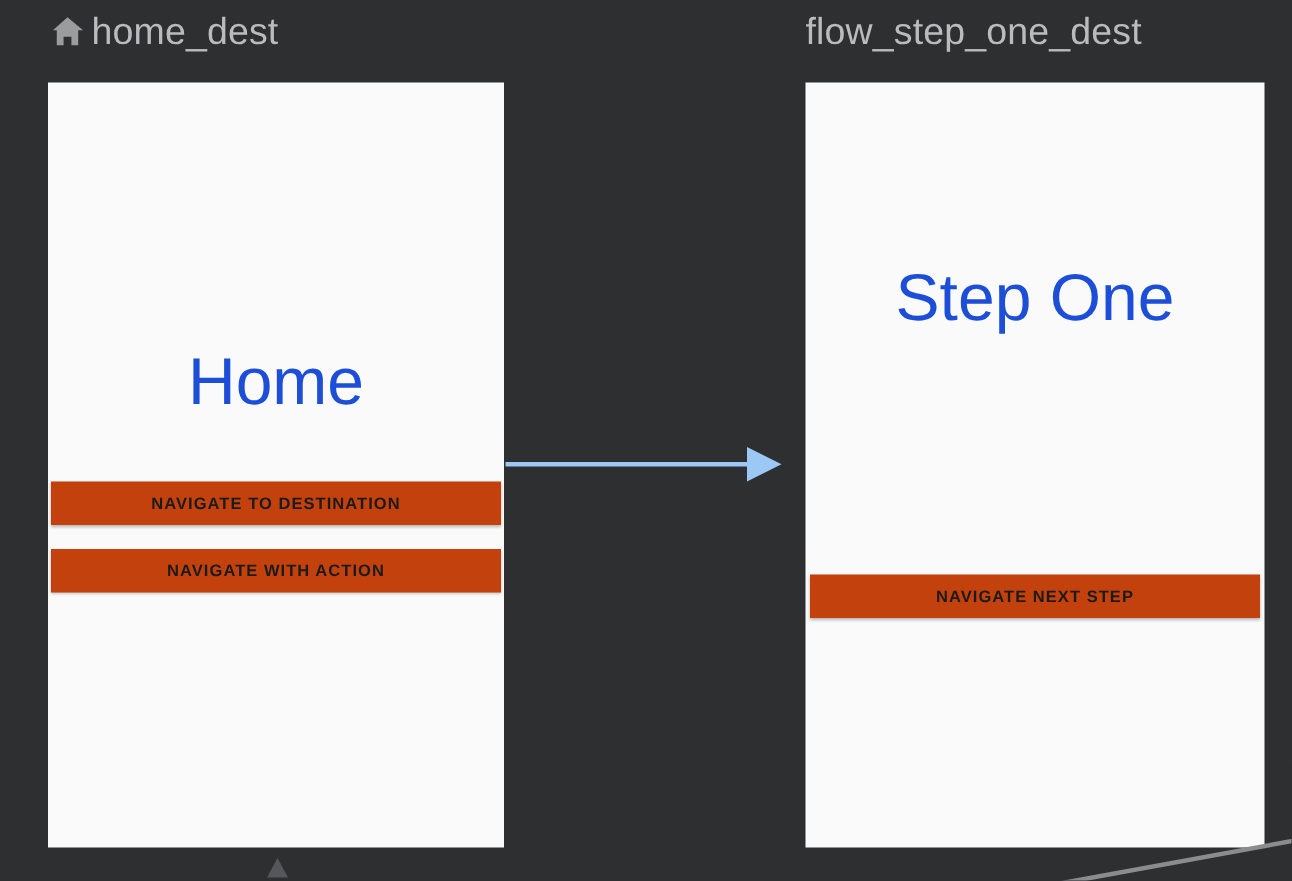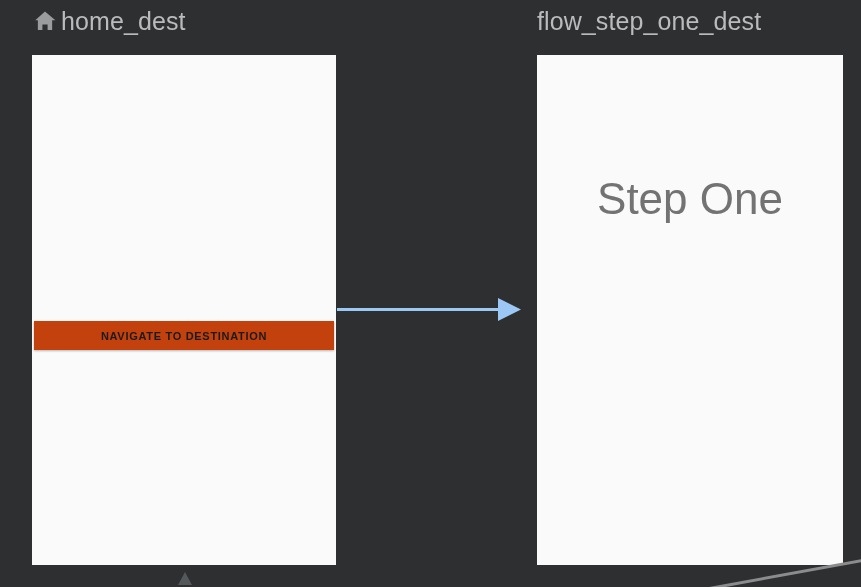--- a/index.html
+++ b/index.html
@@ -53,21 +53,21 @@
   .screen {
     position: absolute;
     background: #fafafa;
     box-sizing: border-box;
   }
   .screen-title {
     position: absolute;
     left: 0;
     right: 0;
     text-align: center;
-    color: #737373;
+    color: #1d4ed8;
     font-size: 44px;
     font-weight: 400;
     line-height: 52px;
   }
   .mbtn {
     position: absolute;
     background: #c2410c;
     border: none;
     box-shadow: 0 1px 2px rgba(0,0,0,0.28);
     color: #1b1b1b;
@@ -107,32 +107,35 @@
   <div class="dest" style="left:32px; top:4px; width:304px; height:561px;">
 
     <div class="dest-header">
       <svg class="home-icon" viewBox="0 0 24 24">
         <path d="M12 3.2 L3 11.2 h2.4 V20.4 h4.2 v-5.2 h4.8 v5.2 h4.2 V11.2 H21.6 Z" fill="#9a9c9e"></path>
       </svg>
       <span class="dest-label">home_dest</span>
     </div>
 
     <div class="screen" style="left:0px; top:51px; width:304px; height:510px;">
+      <div class="screen-title" style="top:174px;">Home</div>
       <button class="mbtn" style="left:2px; top:266px; width:300px; height:29px;">NAVIGATE TO DESTINATION</button>
+      <button class="mbtn" style="left:2px; top:311px; width:300px; height:29px;">NAVIGATE WITH ACTION</button>
     </div>
   </div>
 
   <div class="dest" style="left:537px; top:4px; width:264px; height:561px;">
 
     <div class="dest-header">
       <span class="dest-label">flow_step_one_dest</span>
     </div>
 
     <div class="screen" style="left:0px; top:51px; width:306px; height:510px;">
       <div class="screen-title" style="top:118px;">Step One</div>
+      <button class="mbtn" style="left:3px; top:328px; width:300px; height:29px;">NAVIGATE NEXT STEP</button>
     </div>
   </div>
 
   <svg class="action-arrow" style="left:335px; top:294px; width:190px; height:32px;" viewBox="0 0 190 32">
     <line x1="2" y1="15.5" x2="168" y2="15.5" stroke="#9cc8f5" stroke-width="3"></line>
     <polygon points="163,4 186,15.5 163,27" fill="#9cc8f5"></polygon>
   </svg>
 
   <svg class="up-marker" style="left:176px; top:572px; width:18px; height:15px;" viewBox="0 0 18 15">
     <polygon points="9,0 16,13 2,13" fill="#55585a"></polygon>

